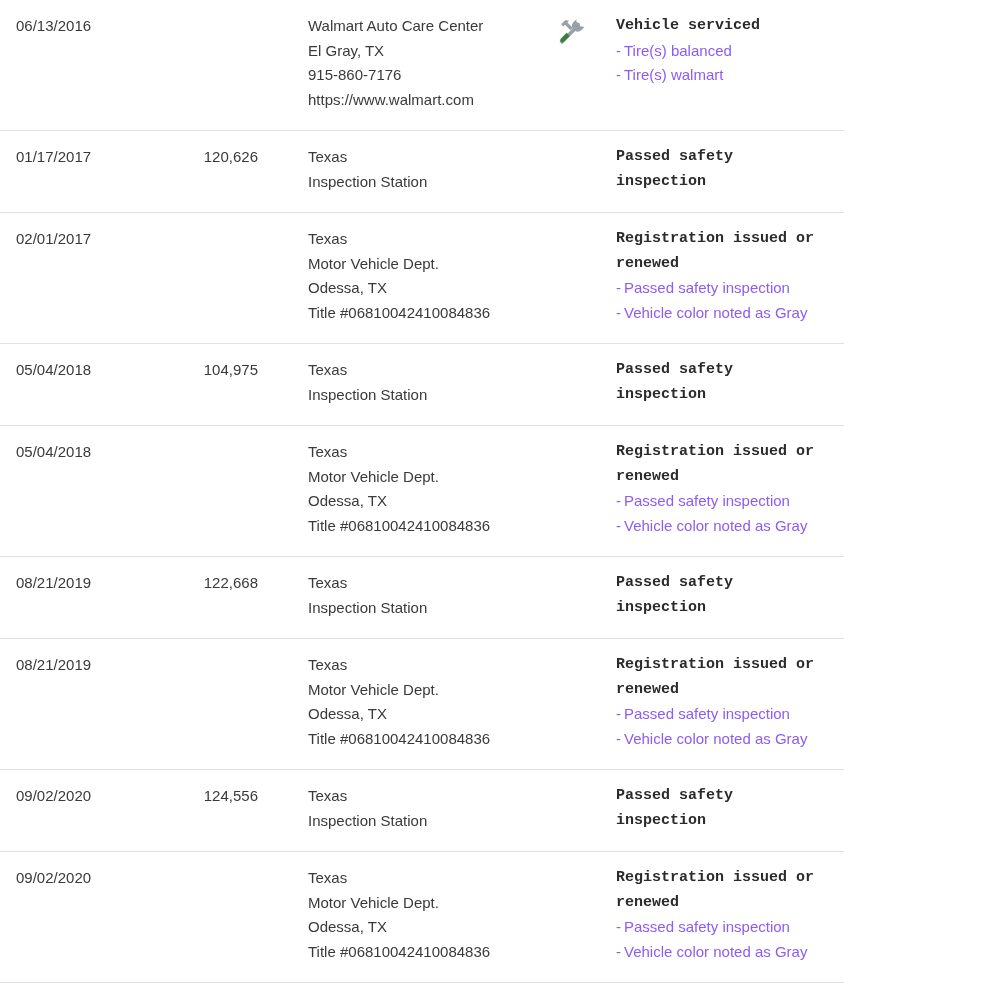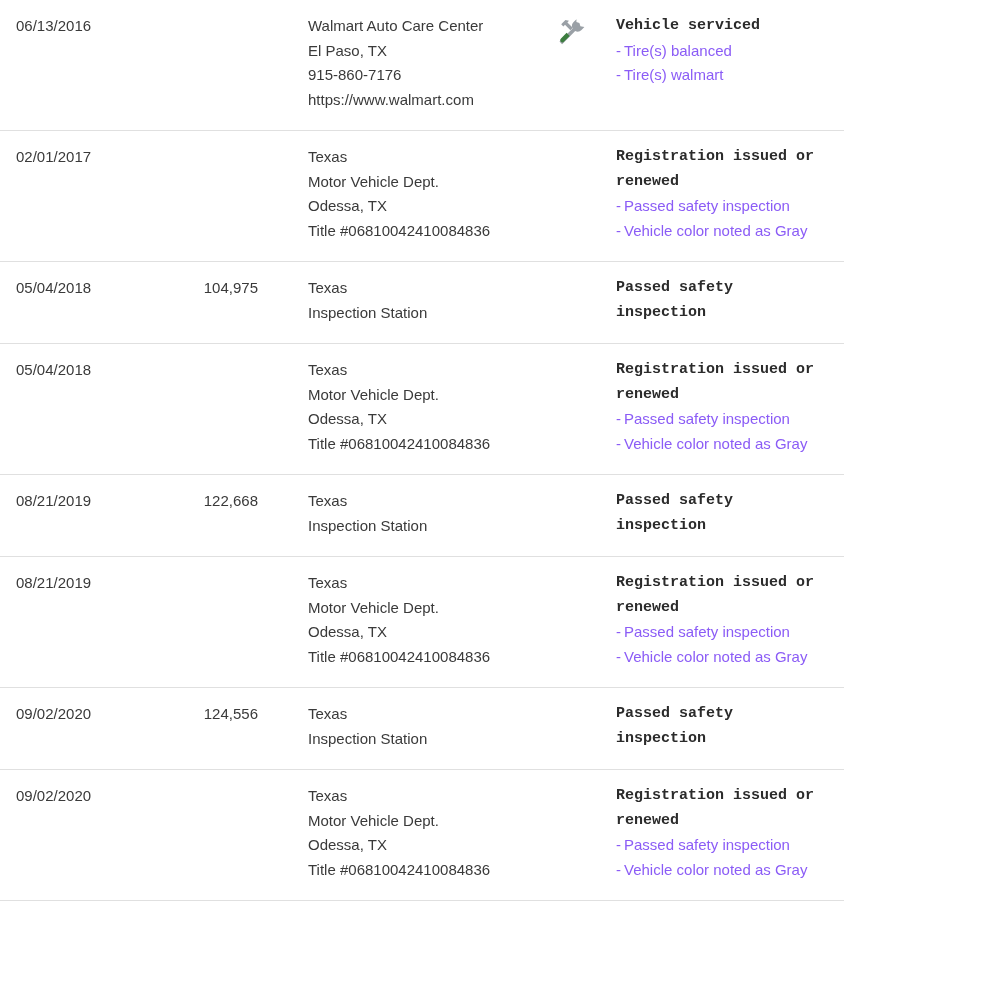--- a/index.html
+++ b/index.html
@@ -87,39 +87,51 @@
 </head>
 <body>
 
 <table class="history-table">
   <tbody>
       <tr>
         <td class="col-date">06/13/2016</td>
         <td class="col-odo"></td>
         <td class="col-source">
           <span class="src-line">Walmart Auto Care Center</span>
-          <span class="src-line">El Paso, TX</span>
+          <span class="src-line">El Gray, TX</span>
           <span class="src-line">915-860-7176</span>
           <span class="src-line">https://www.walmart.com</span>
         </td>
         <td class="col-icon"><span class="icon-wrap">
 <svg width="34" height="30" viewBox="0 0 34 30" xmlns="http://www.w3.org/2000/svg">
   <g>
     <path d="M22.5 3.2 L19.6 6.1 a5.6 5.6 0 0 0 -1.0 6.4 L5.5 25.6 l2.6 2.6 L21.2 15.1 a5.6 5.6 0 0 0 6.3 -1.1 l2.9 -2.9 -4.0 -0.9 -1.0 -3.1 -3.0 -1.0 z" fill="#9aa0a6"></path>
     <path d="M11.4 4.0 L7.2 8.2 l2.2 2.2 1.6 -1.6 5.4 5.4 2.4 -2.4 -5.4 -5.4 1.6 -1.6 z" fill="#9aa0a6"></path>
     <path d="M12.6 16.8 L7.0 22.4 a2.2 2.2 0 1 0 3.1 3.1 l5.6 -5.6 z" fill="#3c7d3f"></path>
   </g>
 </svg></span></td>
         <td class="col-detail">
           <span class="detail-title">Vehicle serviced</span>
           <span class="detail-item"><span class="dash">-</span><span>Tire(s) balanced</span></span>
           <span class="detail-item"><span class="dash">-</span><span>Tire(s) walmart</span></span>
         </td>
       </tr>
       <tr>
+        <td class="col-date">01/17/2017</td>
+        <td class="col-odo">120,626</td>
+        <td class="col-source">
+          <span class="src-line">Texas</span>
+          <span class="src-line">Inspection Station</span>
+        </td>
+        <td class="col-icon"></td>
+        <td class="col-detail">
+          <span class="detail-title">Passed safety inspection</span>
+        </td>
+      </tr>
+      <tr>
         <td class="col-date">02/01/2017</td>
         <td class="col-odo"></td>
         <td class="col-source">
           <span class="src-line">Texas</span>
           <span class="src-line">Motor Vehicle Dept.</span>
           <span class="src-line">Odessa, TX</span>
           <span class="src-line">Title #06810042410084836</span>
         </td>
         <td class="col-icon"></td>
         <td class="col-detail">

